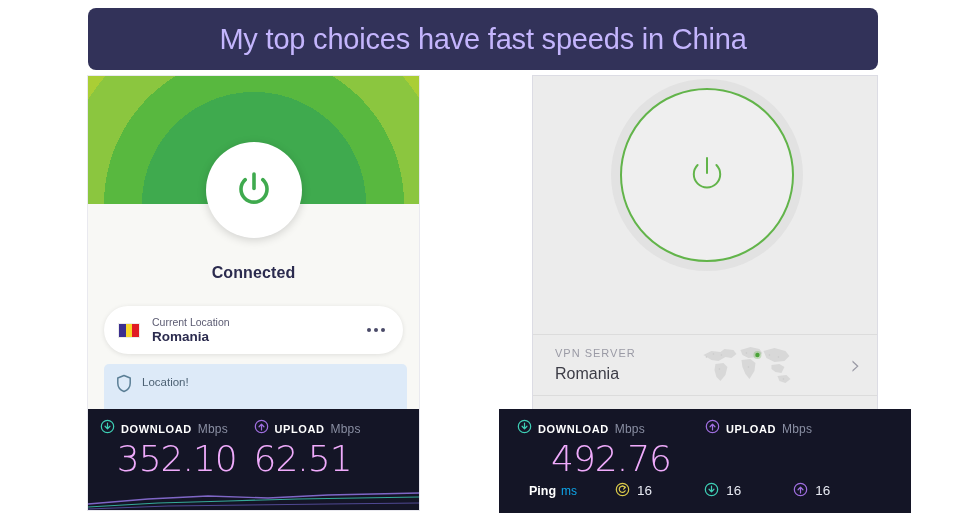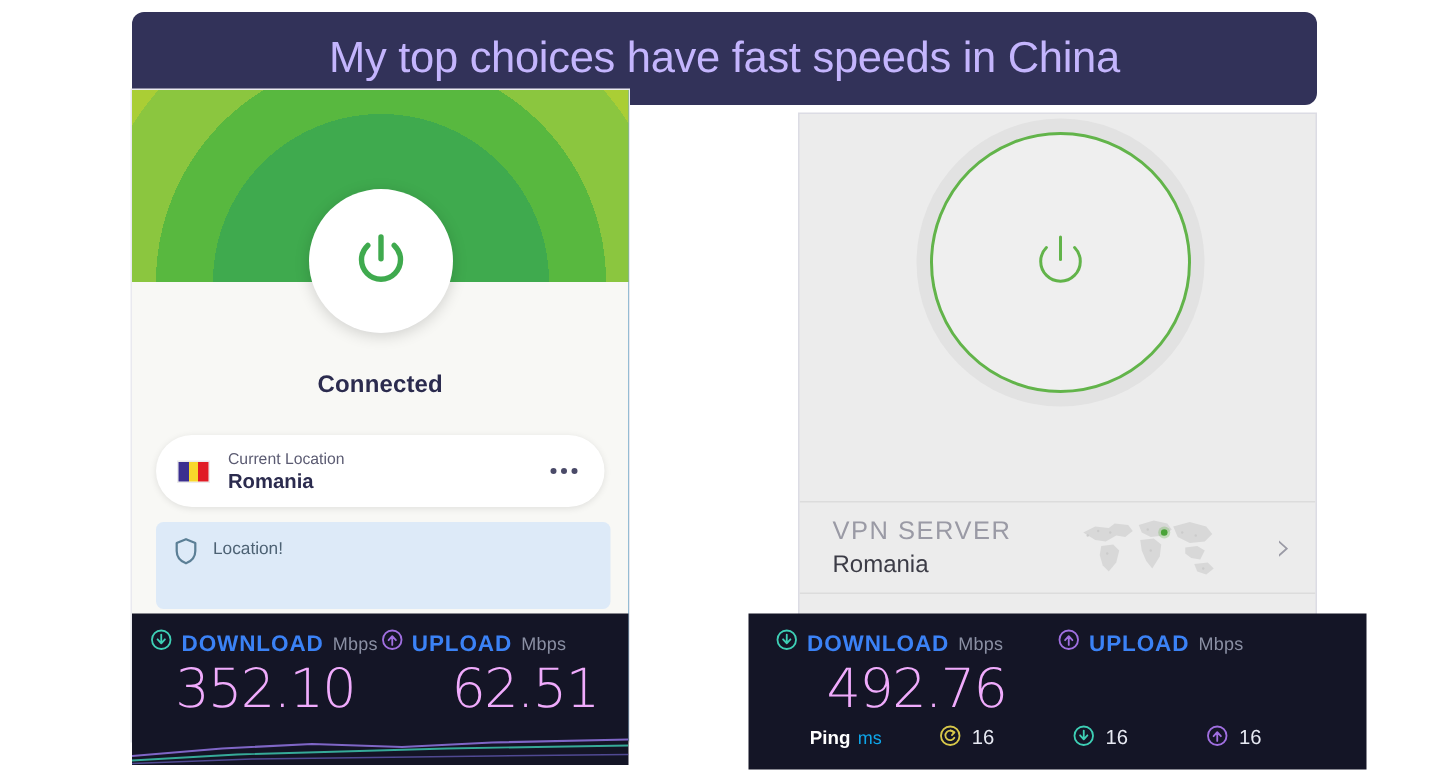--- a/index.html
+++ b/index.html
@@ -35,21 +35,21 @@
     font-family: "Liberation Sans", sans-serif;
     font-weight: 400;
     letter-spacing: -0.2px;
     white-space: nowrap;
   }
 
   
   .left-app {
     position: absolute;
     left: 88px;
-    top: 60px;
+    top: 76px;
     width: 331px;
     height: 434px;
     background: #0369a1;
     overflow: hidden;
     box-shadow: 0 0 0 1px #e9e9ef;
   }
   .lv-hero {
     position: relative;
     height: 128px;
     background: #c0d72f;
@@ -216,21 +216,21 @@
     border-top: 1px solid #dcdcdc;
     border-bottom: 1px solid #dcdcdc;
     display: flex;
     align-items: center;
     padding: 0 16px 0 22px;
     box-sizing: border-box;
   }
   .rv-server-text { flex: 0 0 auto; line-height: 1.2; }
   .rv-server-label {
     display: block;
-    font-size: 17px;
+    font-size: 11px;
     letter-spacing: 1px;
     color: #9a9aa5;
     text-align: center;
   }
   .rv-server-name {
     display: block;
     font-size: 16px;
     color: #3c3c46;
     margin-top: 3px;
   }
@@ -277,51 +277,50 @@
   .st-right .st-cols { padding: 10px 18px 0 18px; }
   .st-col { width: 50%; }
   .st-head {
     display: flex;
     align-items: center;
     gap: 6px;
     white-space: nowrap;
   }
   .st-right .st-col:last-child .st-head { justify-content: flex-start; }
   .st-label {
-    font-size: 15px;
+    font-size: 11px;
     font-weight: bold;
-    color: #3b82f6;
+    color: #ffffff;
     letter-spacing: 0.6px;
   }
   .st-unit {
     font-size: 12px;
     color: #8a8fa3;
     letter-spacing: 0.2px;
   }
   .st-value {
     font-size: 36px;
     color: #f0abfc;
     font-weight: 300;
     font-family: "DejaVu Sans", sans-serif;
     letter-spacing: -1px;
     line-height: 1.05;
     margin-top: 2px;
   }
   .st-left .st-col:first-child .st-value { text-align: center; }
-  .st-left .st-col:last-child .st-value { text-align: right; padding-right: 8px; }
+  .st-left .st-col:last-child .st-value { padding-right: 8px; }
   .st-right .st-col:first-child .st-value { text-align: center; }
   .st-right .st-col:last-child .st-value { text-align: center; }
   .st-ping-row {
     display: flex;
     align-items: center;
-    padding: 4px 18px 0 18px;
+    padding: 4px 18px 0 30px;
     gap: 0;
     box-sizing: border-box;
     width: 100%;
-    justify-content: flex-end;
   }
   .ping-label {
     font-size: 12.5px;
     font-weight: bold;
     color: #ffffff;
     margin-right: 5px;
   }
   .ping-unit {
     font-size: 12px;
     color: #0ea5e9;

